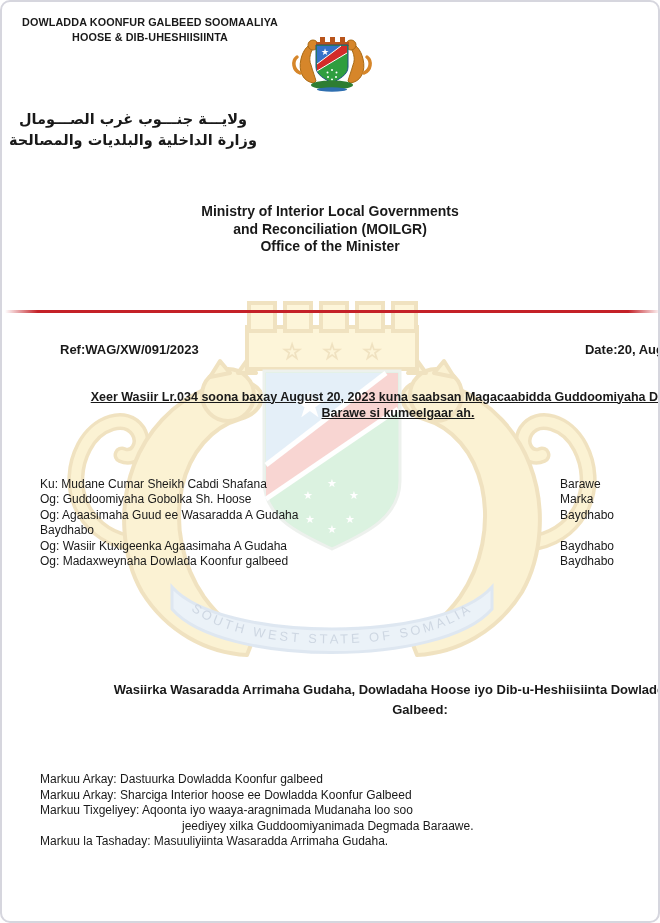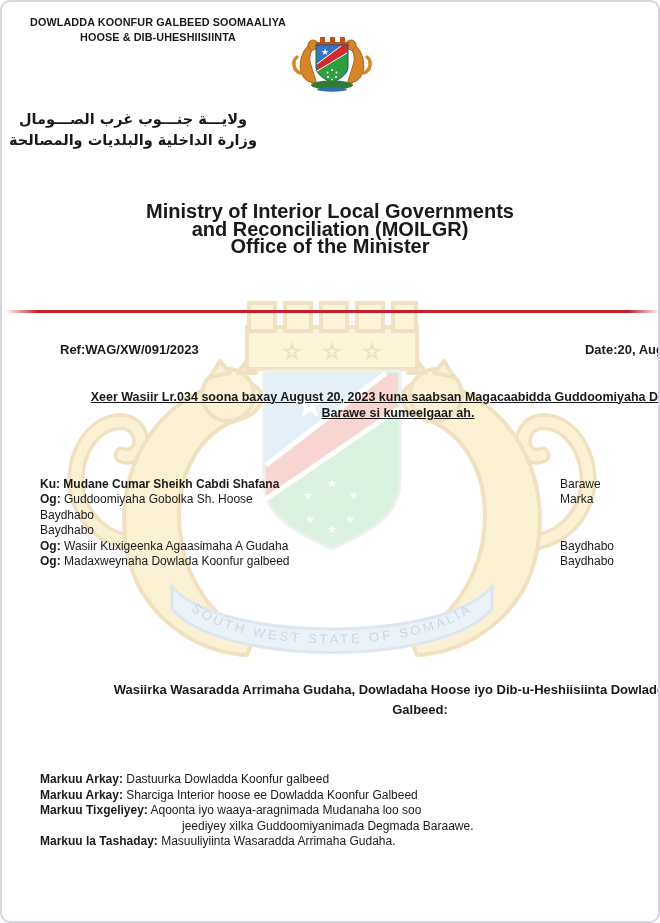--- a/index.html
+++ b/index.html
@@ -4,39 +4,39 @@
 <style>
   html,body{margin:0;padding:0;background:#ffffff;}
   *{box-sizing:border-box;}
   .page{
     position:relative;width:660px;height:923px;margin:0 auto;
     background:#fff;border:2px solid #d6d6de;border-radius:10px;overflow:hidden;
     font-family:"Liberation Sans",sans-serif;color:#191919;
   }
   
   .org-so{position:absolute;left:10px;top:13px;width:276px;text-align:center;
-    font-size:10.8px;font-weight:bold;line-height:14.5px;letter-spacing:.1px;margin-left:8px;}
+    font-size:10.8px;font-weight:bold;line-height:14.5px;letter-spacing:.1px;}
   .emblem{position:absolute;left:288px;top:2px;width:84px;height:60px;}
   .org-ar{position:absolute;right:8px;top:14px;width:278px;text-align:center;direction:rtl;
     font-family:"DejaVu Sans",sans-serif;font-size:14.5px;font-weight:bold;line-height:21px;}
   .ministry{position:absolute;left:0;right:0;top:66px;text-align:center;
-    font-size:20px;font-weight:bold;line-height:17.5px;}
+    font-size:14px;font-weight:bold;line-height:17.5px;}
   .red-line{position:absolute;left:3px;right:3px;top:120px;height:3px;
     background:linear-gradient(90deg,rgba(196,33,40,0),#c42128 5%,#c42128 95%,rgba(196,33,40,0));}
   
   .meta-row{position:absolute;left:58px;right:48px;top:149px;display:flex;
     justify-content:space-between;font-size:13px;font-weight:bold;}
   .subject{position:absolute;left:68px;right:68px;top:181px;text-align:center;
     font-size:12.5px;font-weight:bold;text-decoration:underline;line-height:16.5px;}
   
   .recipients{position:absolute;left:38px;right:30px;top:236px;font-size:12px;line-height:15.6px;}
   .rcpt-row{display:flex;}
   .rcpt-left{flex:1;}
   .rcpt-place{width:136px;}
-  .bold{font-weight:bold;}
+  .bold{font-weight:normal;}
   
   .minister-heading{position:absolute;left:90px;right:90px;top:346px;text-align:center;
     font-size:13px;font-weight:bold;line-height:19.5px;}
   .considerations{position:absolute;left:38px;right:30px;top:399px;font-size:12px;line-height:15.5px;}
   .cont-line{padding-left:142px;}
   
   .watermark{position:absolute;left:40px;top:285px;width:580px;height:400px;opacity:.55;pointer-events:none;}
   .layer{position:relative;z-index:2;}
 </style>
 </head>
@@ -164,20 +164,21 @@
   <div class="recipients layer">
     <div class="rcpt-row">
       <span class="rcpt-left"><span class="bold">Ku:</span><span class="bold"> Mudane Cumar Sheikh Cabdi Shafana</span></span>
       <span class="rcpt-place">Barawe</span>
     </div>
     <div class="rcpt-row">
       <span class="rcpt-left"><span class="bold">Og:</span><span> Guddoomiyaha Gobolka Sh. Hoose</span></span>
       <span class="rcpt-place">Marka</span>
     </div>
     <div class="rcpt-row">
+      <span class="rcpt-left"><span class="bold">Og:</span><span> Agaasimaha Guud ee Wasaradda A Gudaha</span></span>
       <span class="rcpt-place">Baydhabo</span>
     </div>
     <div class="rcpt-row">
       <span class="rcpt-place">Baydhabo</span>
     </div>
     <div class="rcpt-row">
       <span class="rcpt-left"><span class="bold">Og:</span><span> Wasiir Kuxigeenka Agaasimaha A Gudaha</span></span>
       <span class="rcpt-place">Baydhabo</span>
     </div>
     <div class="rcpt-row">

